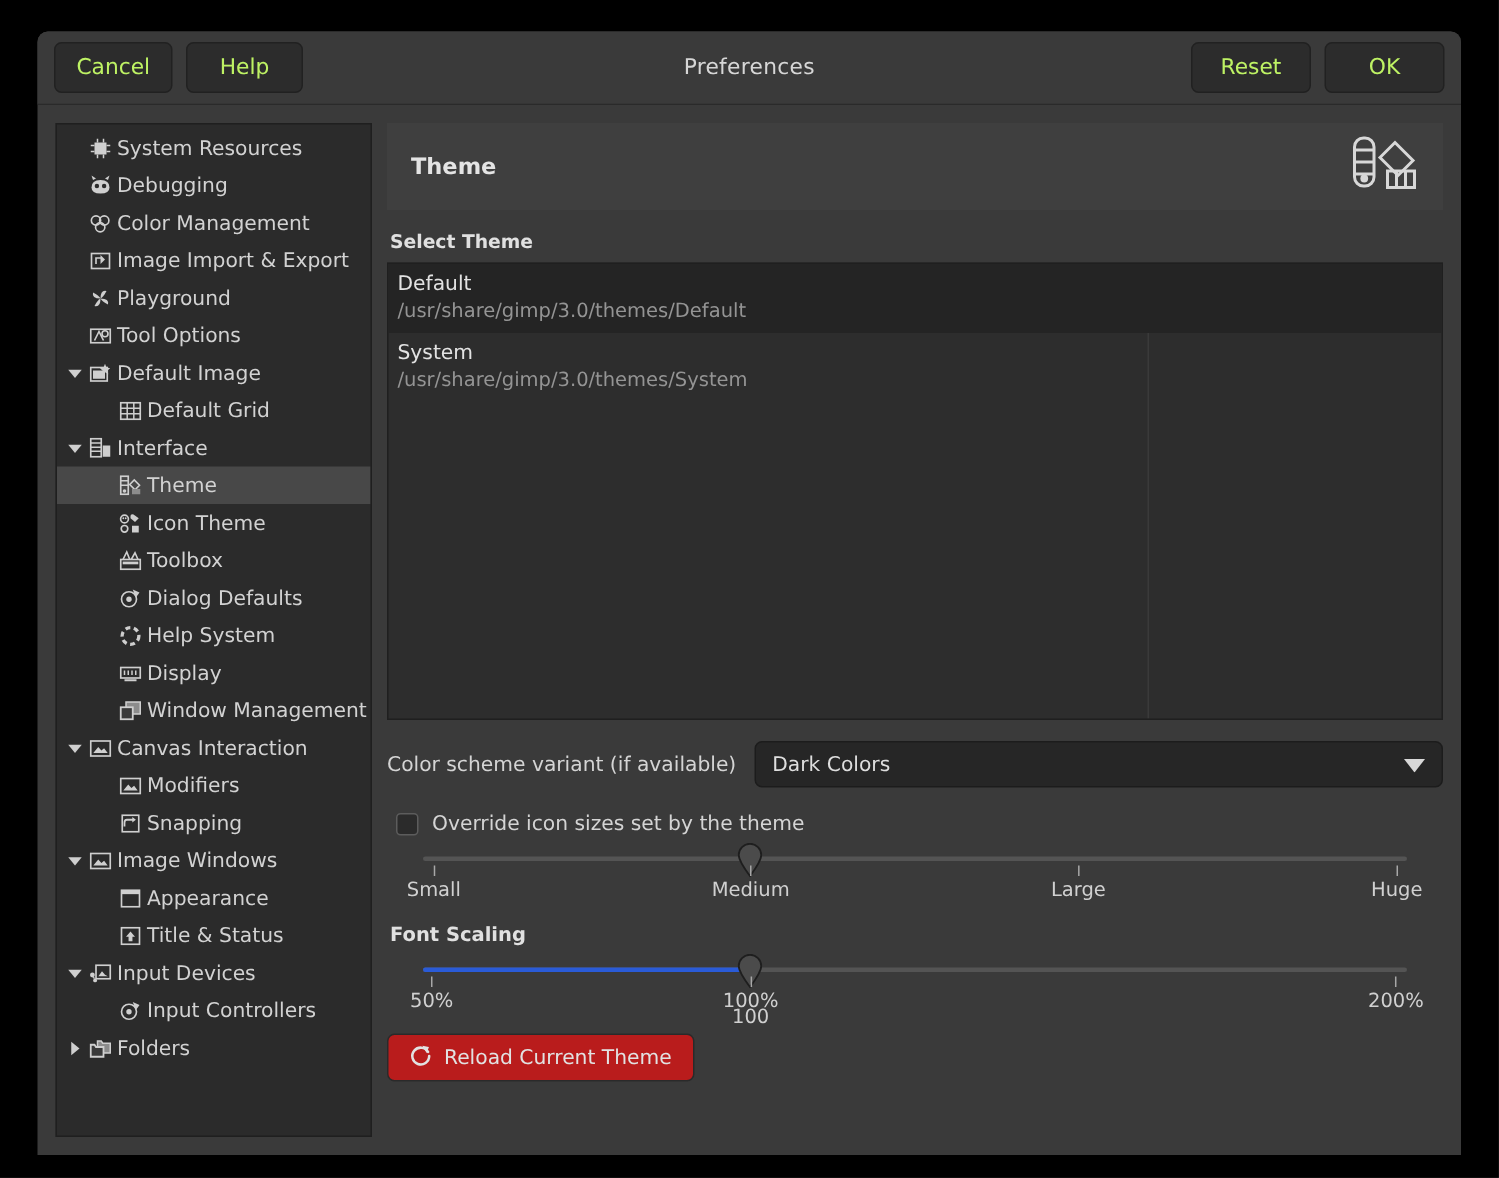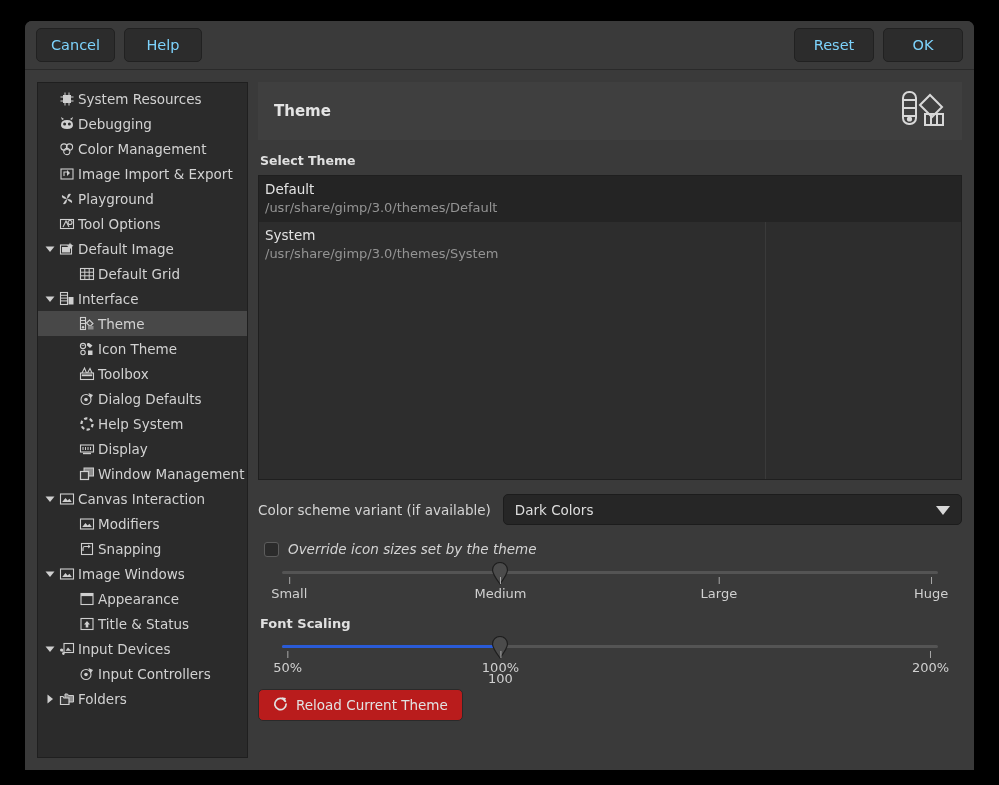--- a/index.html
+++ b/index.html
@@ -39,21 +39,21 @@
     text-align: center;
     font-size: 14.5px;
     color: #d6d6d6;
     letter-spacing: .2px;
     pointer-events: none;
   }
   .hdr-btn {
     background: #2c2c2c;
     border: 1px solid #212121;
     border-radius: 5px;
-    color: #7dd3fc;
+    color: #bef264;
     font-size: 14.5px;
     font-family: inherit;
     height: 34px;
     padding: 0 18px;
     cursor: pointer;
     display: flex;
     align-items: center;
     justify-content: center;
     z-index: 2;
   }
@@ -207,21 +207,21 @@
     cursor: pointer;
     padding-left: 6px;
   }
   .checkbox {
     width: 15px; height: 15px;
     background: #2b2b2b;
     border: 1px solid #5c5c5c;
     border-radius: 3px;
     flex: none;
   }
-  .check-label { font-size: 13.5px; color: #d4d4d4; font-style: italic; }
+  .check-label { font-size: 13.5px; color: #d4d4d4; }
 
   
   .slider-block { margin-top: 14px; padding: 0 24px; position: relative; }
   .slider-track {
     height: 3px;
     background: #545454;
     border-radius: 2px;
     position: relative;
   }
   .slider-fill {
@@ -287,20 +287,21 @@
 </head>
 <body>
 
 <div class="window">
 
   <div class="titlebar">
     <div class="hdr-left">
       <button class="hdr-btn w-cancel">Cancel</button>
       <button class="hdr-btn w-help">Help</button>
     </div>
+    <div class="title-text">Preferences</div>
     <div class="hdr-right">
       <button class="hdr-btn w-reset">Reset</button>
       <button class="hdr-btn w-ok">OK</button>
     </div>
   </div>
 
   <div class="body">
 
     <div class="sidebar" id="sidebar">
         <div class="nav-item lvl0-noarrow">

